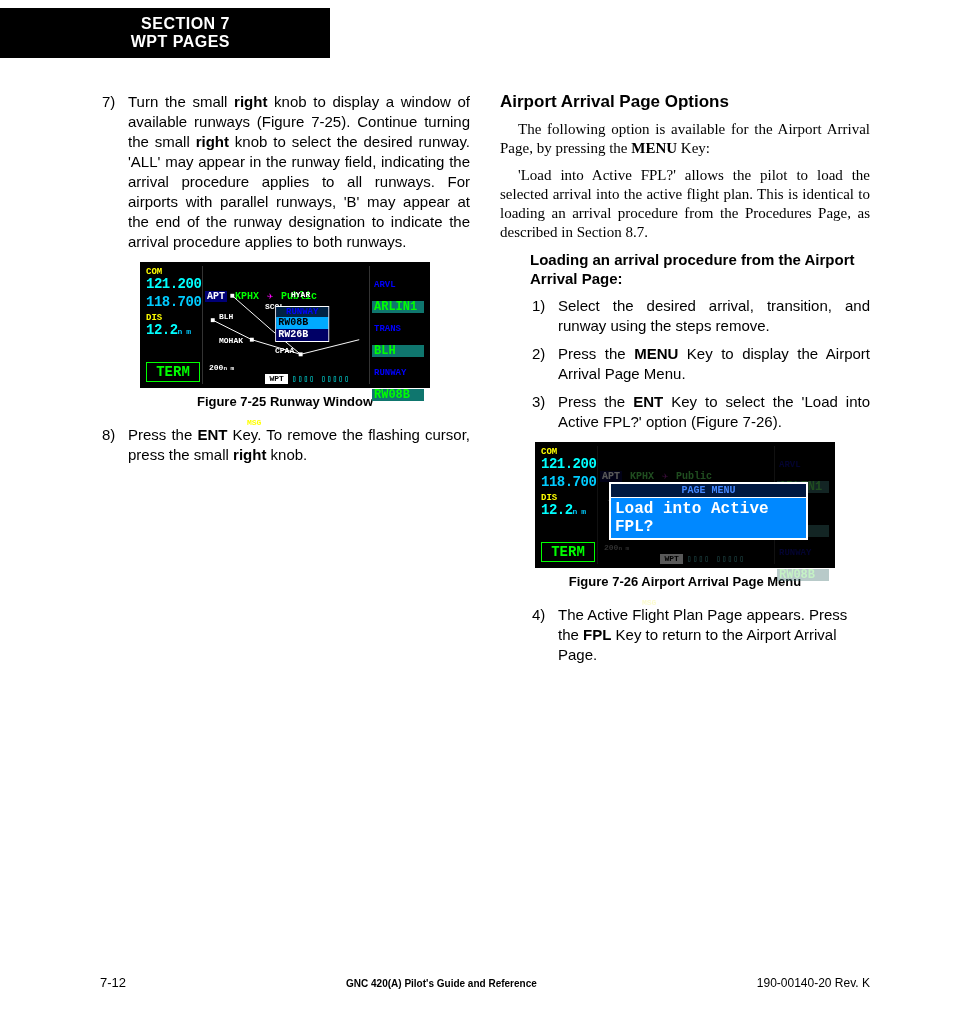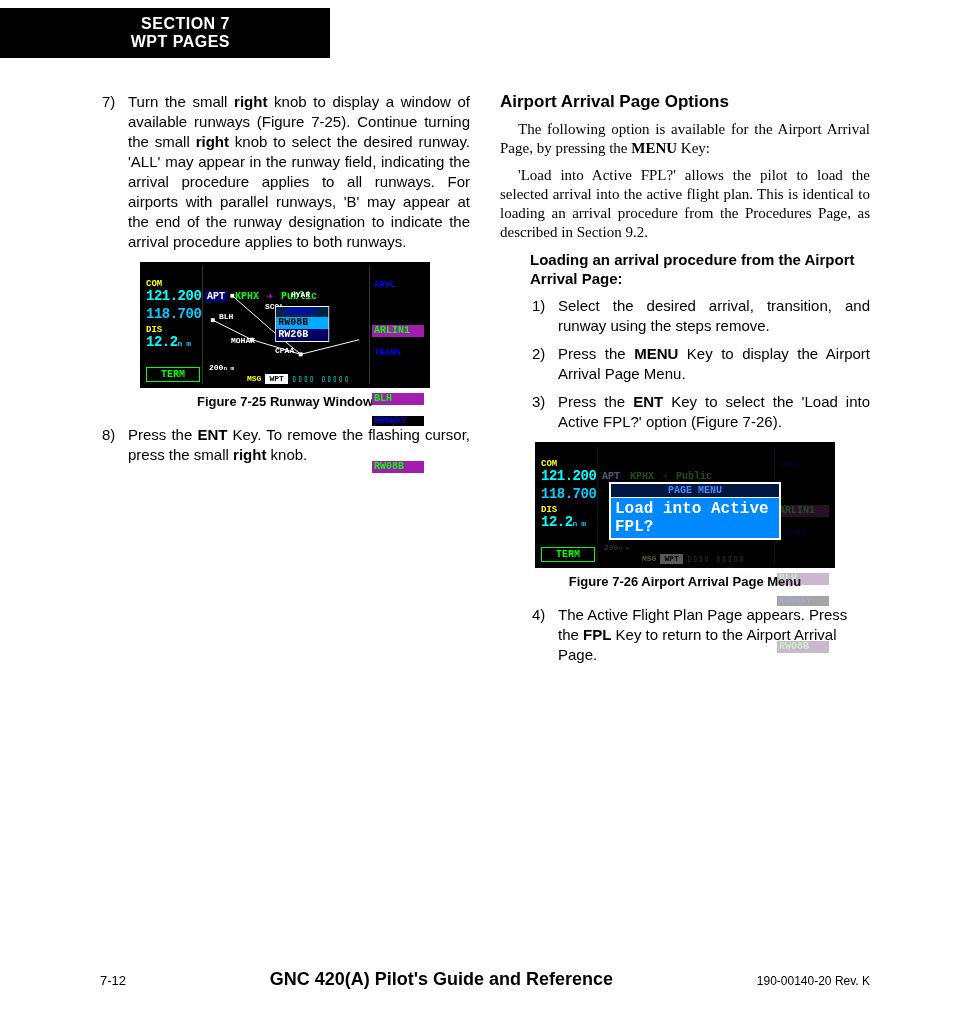--- a/index.html
+++ b/index.html
@@ -89,91 +89,91 @@
     display: flex;
     background: #000;
     font-family: "Courier New", monospace;
     font-weight: 700;
     font-size: 11px;
     color: #0ff;
     height: 118px;
   }
   .gps-left {
     width: 58px;
-    display: flex; flex-direction: column; margin-top: 12px;
+    display: flex; flex-direction: column;
   }
   .gps-left .box { border-bottom: 1px solid #000; padding: 1px 2px; background: #000; }
   .lbl-y { color: #ff0; font-size: 9px; line-height: 10px; }
   .val-c { color: #0ff; font-size: 14px; line-height: 15px; letter-spacing: -0.5px; }
   .val-c.small { font-size: 14px; }
-  .term { background: #000; color: #0f0; border: 1px solid #0f0; text-align: center; padding: 1px 0; margin: 2px; font-size: 10px; }
+  .term { background: #000; color: #0f0; border: 1px solid #0f0; text-align: center; padding: 1px 0; margin: 2px; font-size: 14px; }
 
   .gps-mid {
     flex: 1;
     background: #000;
     position: relative;
     border-left: 1px solid #333;
     border-right: 1px solid #333;
     color: #fff;
     font-size: 9px;
   }
   .gps-mid .topbar { background: #000; color: #fff; font-size: 10px; display: flex; gap: 8px; padding: 1px 2px; height: 14px; align-items: center; margin-top: 23px; }
   .gps-mid .topbar .apt { color: #fff; background: #007; padding: 0 2px; }
   .gps-mid .topbar .code { color: #0f0; }
   .gps-mid .topbar .pub { color: #0f0; }
   .gps-mid .topbar .plane { color: #f0f; }
   .map-area { position: absolute; top: 14px; left: 0; right: 0; bottom: 10px; overflow: hidden; }
   .map-label { position: absolute; color: #fff; font-size: 8px; }
   .bottombar { position:absolute; bottom:0; left:0; right:0; height:10px; background:#000; display:flex; font-size:8px; }
-  .bottombar .msg { color:#ff0; padding: 0 4px; margin-left: 40px;}
+  .bottombar .msg { color:#ff0; padding: 0 4px; margin-left: 40px; margin-top: 44px;}
   .bottombar .wpt { background:#fff; color:#000; padding: 0 4px; }
   .bottombar .bars { color: #0ff; margin-left: 4px; letter-spacing: 1px; }
 
   .gps-right {
     width: 56px;
     display: flex; flex-direction: column;
     padding: 14px 2px 0 2px;
     gap: 11px;
   }
   .gps-right .slot-lbl { color: #00f; background: #000; font-size: 9px; line-height: 10px; text-align: left; padding-left: 2px;}
-  .gps-right .slot-val { color: #0f0; background: #a21caf; font-size: 10px; line-height: 12px; padding-left: 2px; margin-top: 24px;}
+  .gps-right .slot-val { color: #0f0; background: #0f766e; font-size: 12px; line-height: 12px; padding-left: 2px;}
   .runway-popup {
     position: absolute;
     top: 40px; left: 50%;
     transform: translateX(-20%);
     border: 1px solid #fff;
     background: #003;
     font-size: 10px;
     padding: 0;
     width: 54px;
   }
   .runway-popup .hdr { color: #00f; background:#024; font-size: 9px; text-align:center; }
   .runway-popup .opt { background: #006; color:#fff; padding: 0 2px; line-height: 12px; }
   .runway-popup .opt.sel { background: #0af; color: #000; }
 
   .pagemenu-overlay {
     position: absolute;
     top: 36px; left: 70px;
-    width: 172px;
+    width: 199px;
     border: 2px solid #fff;
     background: #001840;
   }
   .pagemenu-overlay .pm-title { color: #48f; background:#001840; font-size:10px; text-align:center; padding:1px 0; border-bottom: 1px solid #fff;}
   .pagemenu-overlay .pm-opt { color:#fff; background:#08f; font-size:16px; padding:2px 4px; font-weight:700;}
 
   .dim { opacity: 0.35; filter: grayscale(50%); }
 
   .footer {
     position: absolute;
     bottom: 24px; left: 100px; width: 770px;
     display: flex; justify-content: space-between; align-items: baseline;
     font-size: 13px;
   }
   .footer .pg { font-family: Arial, sans-serif; }
-  .footer .title { font-weight: 700; font-family: "Arial Narrow", Arial, sans-serif; font-size: 18px;}
+  .footer .title { font-weight: 700; font-family: "Arial Narrow", Arial, sans-serif; font-size: 10px;}
   .footer .rev { font-family: Arial, sans-serif; font-size: 12px; }
 
   b { font-weight: 700; }
 </style>
 </head>
 <body>
 
 <div class="section-tab">
   <div class="line">SECTION 7</div>
   <div class="line">WPT PAGES</div>
@@ -221,21 +221,21 @@
               <polyline points="10,40 50,60 100,75 160,60" stroke="#fff" stroke-width="1" fill="none"></polyline>
               <polyline points="30,15 70,50 100,75" stroke="#fff" stroke-width="1" fill="none"></polyline>
               <rect x="8" y="38" width="4" height="4" fill="#fff"></rect>
               <rect x="48" y="58" width="4" height="4" fill="#fff"></rect>
               <rect x="98" y="73" width="4" height="4" fill="#fff"></rect>
               <rect x="28" y="13" width="4" height="4" fill="#fff"></rect>
             </svg>
             <span class="map-label" style="top:32px;left:16px">BLH</span>
             <span class="map-label" style="top:22px;left:62px">SCOL</span>
             <span class="map-label" style="top:10px;left:88px">HYAR</span>
-            <span class="map-label" style="top:56px;left:28px">MOHAK</span>
+            <span class="map-label" style="top:56px;left:16px">MOHAK</span>
             <span class="map-label" style="top:66px;left:72px">CPAA</span>
             <span class="map-label" style="bottom:2px;left:6px;color:#fff"><span>200</span><span style="font-size:6px">n m</span></span>
           </div>
 
           <div class="runway-popup">
             <div class="hdr">RUNWAY</div>
             <div class="opt sel">RW08B</div>
             <div class="opt">RW26B</div>
           </div>
           <div class="bottombar">
@@ -265,21 +265,21 @@
     </div>
   </div>
 
   <div class="col">
     <div class="h2">Airport Arrival Page Options</div>
 
     <p class="serif-p">
       <span class="indent"></span><span>The following option is available for the Airport Arrival Page, by pressing the </span><b>MENU</b><span> Key:</span>
     </p>
     <p class="serif-p">
-      <span class="indent"></span><span>'Load into Active FPL?' allows the pilot to load the selected arrival into the active flight plan.  This is identical to loading an arrival procedure from the Procedures Page, as described in Section 9.2.</span>
+      <span class="indent"></span><span>'Load into Active FPL?' allows the pilot to load the selected arrival into the active flight plan.  This is identical to loading an arrival procedure from the Procedures Page, as described in Section 8.7.</span>
     </p>
 
     <div class="sub-h">Loading an arrival procedure from the Airport Arrival Page:</div>
 
     <div style="margin-left:30px">
       <div class="ol-item narrow body-text">
         <div class="ol-num">1)</div>
         <div class="ol-body">Select the desired arrival, transition, and runway using the steps remove.</div>
       </div>
       <div class="ol-item narrow body-text">

